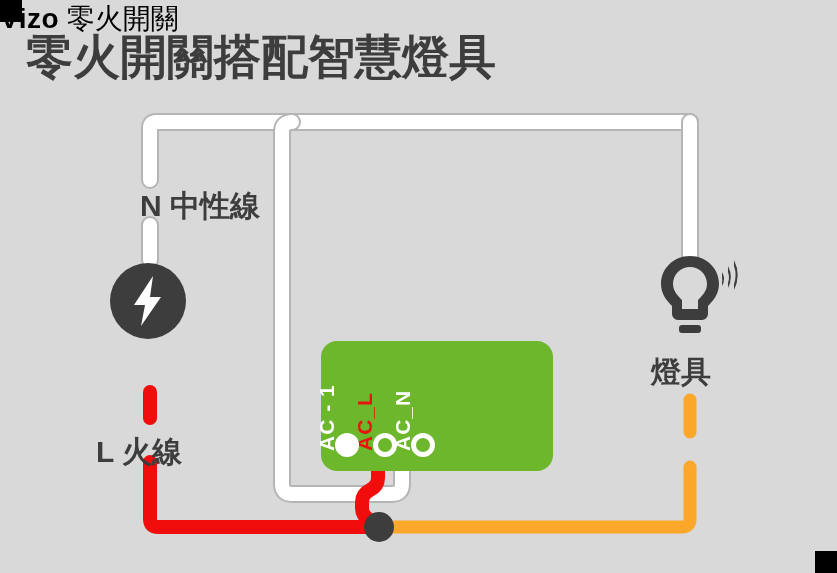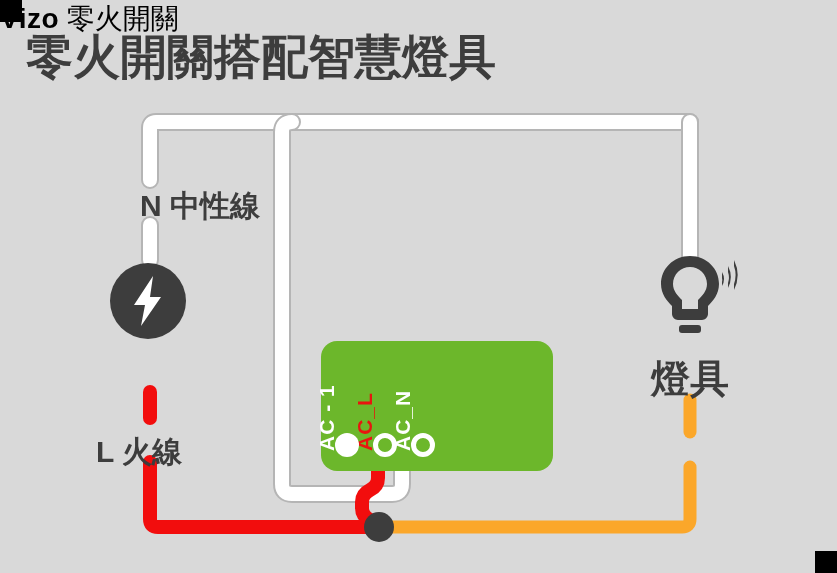--- a/index.html
+++ b/index.html
@@ -61,21 +61,21 @@
   }
   #label-live {
     left: 96px;
     top: 432px;
     font-size: 30px;
     text-align: center;
   }
   #label-lamp {
     left: 651px;
     top: 352px;
-    font-size: 39px;
+    font-size: 30px;
   }
   #label-load {
     left: 631px;
     top: 432px;
     font-size: 29px;
   }
   #label-module {
     left: 323px;
     top: 291px;
     font-size: 28px;

